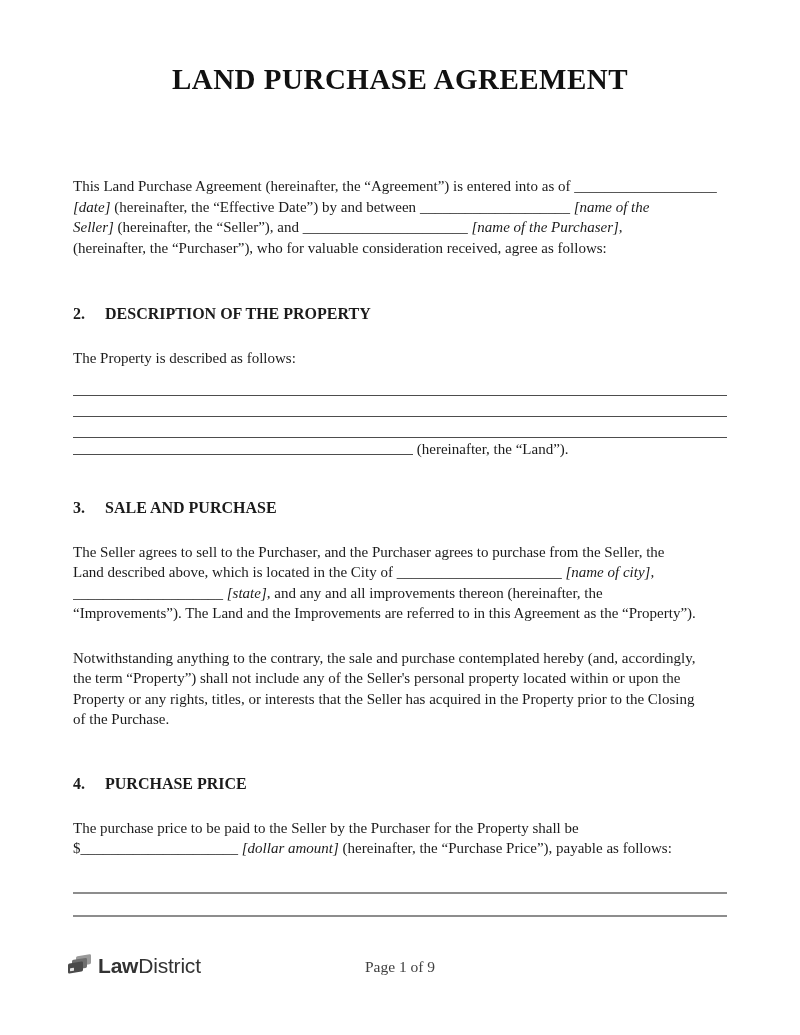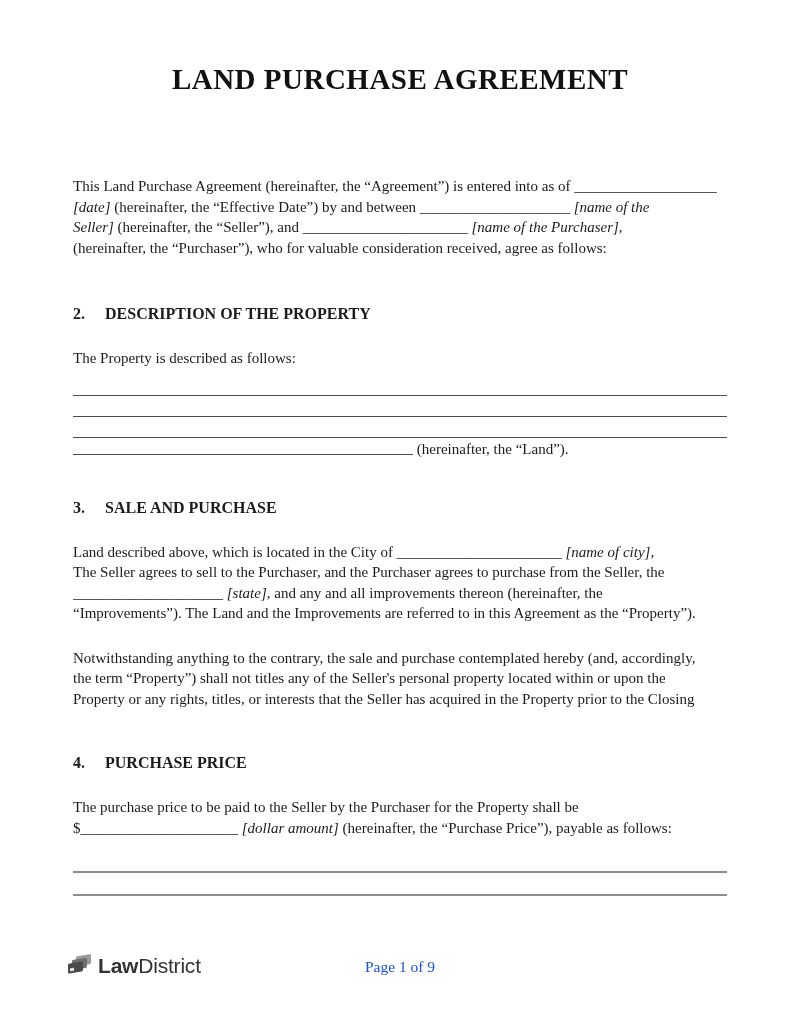--- a/index.html
+++ b/index.html
@@ -81,21 +81,21 @@
   .footer-logo .icon { margin-right: 5px; display: inline-block; }
   .brand-law { font-weight: 700; }
   .brand-district { font-weight: 400; }
   .page-label {
     position: absolute;
     left: 0;
     top: 958px;
     width: 100%;
     text-align: center;
     font-size: 15.5px;
-    color: #1d4ed8;
+    color: #404040;
   }
 </style>
 </head>
 <body>
 
 <div class="page">
   <div class="doc-title">LAND PURCHASE AGREEMENT</div>
 
   <div id="sections">
       <div class="section sec0">
@@ -112,29 +112,30 @@
           <div class="t-line"><span>The Property is described as follows:</span></div>
         </div>
         <div class="rule"></div>
         <div class="rule"></div>
         <div class="rule"></div>
         <div class="rule-row"><span class="partial-rule"></span><span> (hereinafter, the “Land”).</span></div>
       </div>
       <div class="section sec2">
         <div class="sec-heading"><span class="sec-num">3.</span><span>SALE AND PURCHASE</span></div>
         <div class="para">
+          <div class="t-line"><span>The Seller agrees to sell to the Purchaser, and the Purchaser agrees to purchase from the Seller, the</span></div>
           <div class="t-line"><span>Land described above, which is located in the City of </span><span>______________________ </span><em>[name of city],</em></div>
-          <div class="t-line"><span>The Seller agrees to sell to the Purchaser, and the Purchaser agrees to purchase from the Seller, the</span></div>
           <div class="t-line"><span>____________________ </span><em>[state]</em><span>, and any and all improvements thereon (hereinafter, the</span></div>
           <div class="t-line"><span>“Improvements”). The Land and the Improvements are referred to in this Agreement as the “Property”).</span></div>
         </div>
         <div class="para">
           <div class="t-line"><span>Notwithstanding anything to the contrary, the sale and purchase contemplated hereby (and, accordingly,</span></div>
-          <div class="t-line"><span>the term “Property”) shall not titles any of the Seller's personal property located within or upon the</span></div>
+          <div class="t-line"><span>the term “Property”) shall not include any of the Seller's personal property located within or upon the</span></div>
           <div class="t-line"><span>Property or any rights, titles, or interests that the Seller has acquired in the Property prior to the Closing</span></div>
+          <div class="t-line"><span>of the Purchase.</span></div>
         </div>
       </div>
       <div class="section sec3">
         <div class="sec-heading"><span class="sec-num">4.</span><span>PURCHASE PRICE</span></div>
         <div class="para">
           <div class="t-line"><span>The purchase price to be paid to the Seller by the Purchaser for the Property shall be</span></div>
           <div class="t-line"><span>$</span><span>_____________________ </span><em>[dollar amount]</em><span> (hereinafter, the “Purchase Price”), payable as follows:</span></div>
         </div>
         <div class="rule"></div>
         <div class="rule"></div>

